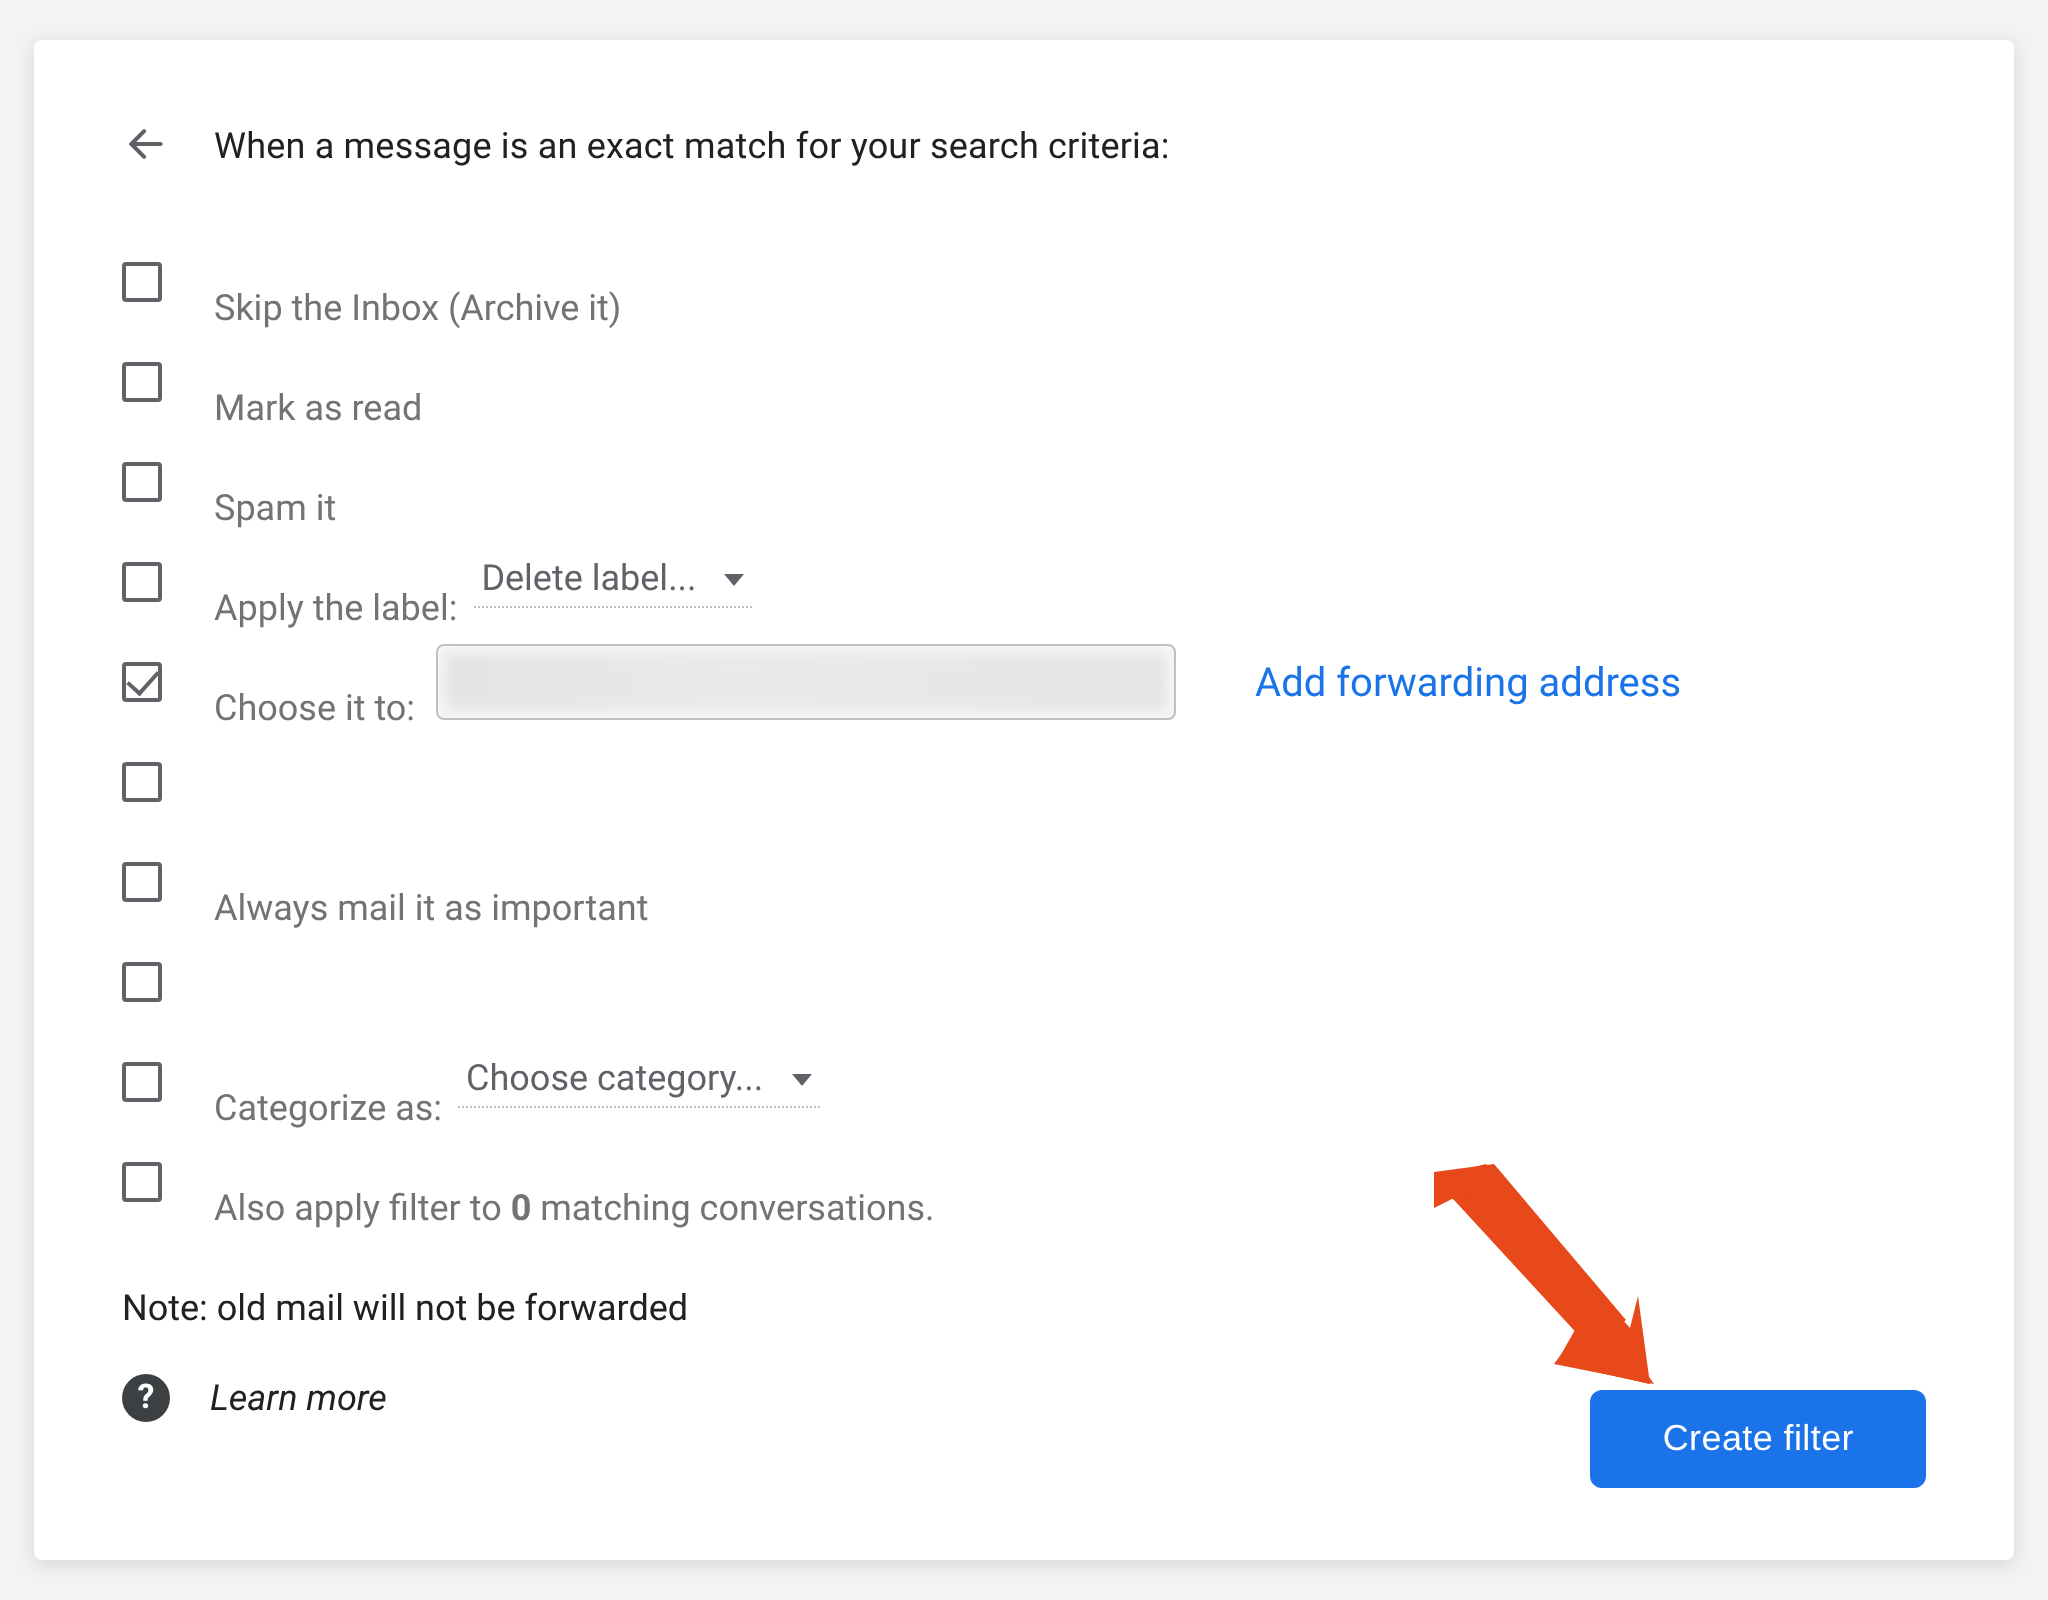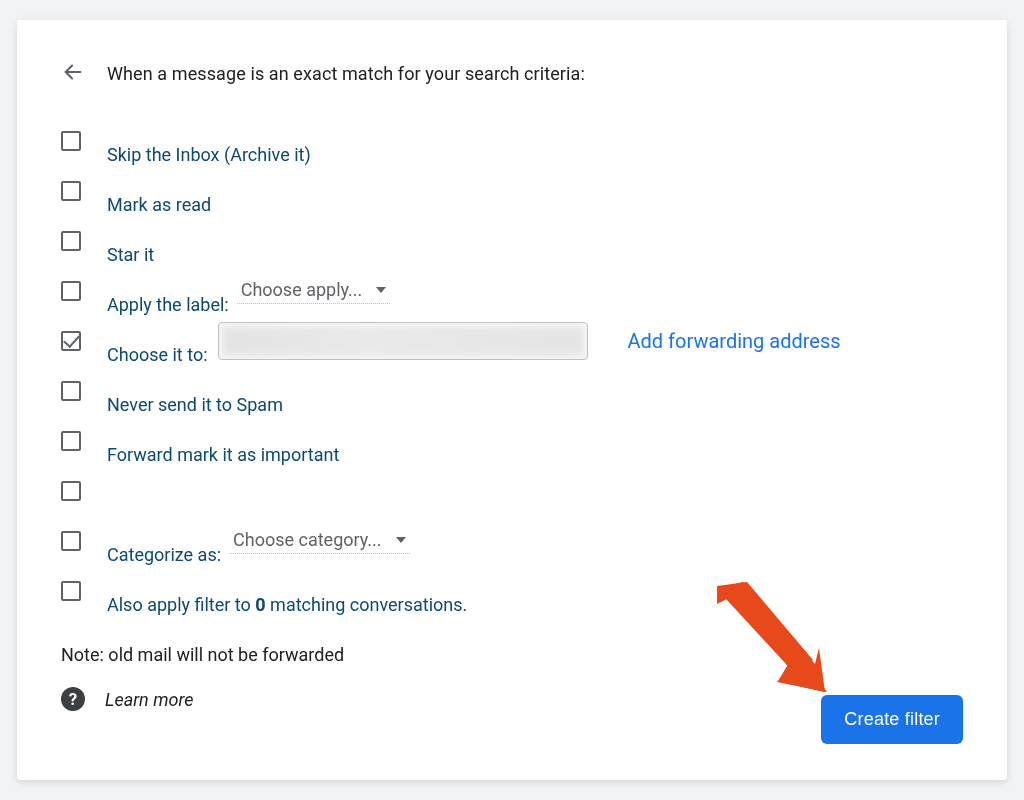--- a/index.html
+++ b/index.html
@@ -67,21 +67,21 @@
       left: 4px;
       top: -1px;
       width: 7px;
       height: 13px;
       border: solid #5f6368;
       border-width: 0 2.5px 2.5px 0;
       transform: rotate(42deg);
     }
     .option-label {
       font-size: 18px;
-      color: #0c4a6e;
+      color: #737373;
       margin-top: 26px;
     }
     .inline-select {
       font-size: 18px;
       color: #5f6368;
       border-bottom: 1px dotted #bdc1c6;
       padding: 1px 4px 3px 4px;
       margin-left: 8px;
       display: inline-flex;
       align-items: center;
@@ -146,21 +146,21 @@
       cursor: pointer;
       font-style: italic;
     }
     .create-btn {
       background: #1a73e8;
       color: #fff;
       font-size: 18px;
       font-weight: 400;
       border: none;
       border-radius: 6px;
-      padding: 14px 23px;
+      padding: 14px 36px;
       cursor: pointer;
       letter-spacing: 0.2px;
       position: absolute;
       right: 44px;
       bottom: 36px;
     }
     
     .annotation-arrow {
       position: absolute;
       right: 180px;
@@ -188,54 +188,53 @@
     <span class="option-label">Skip the Inbox (Archive it)</span>
   </div>
 
   <div class="option-row">
     <span class="checkbox"></span>
     <span class="option-label">Mark as read</span>
   </div>
 
   <div class="option-row">
     <span class="checkbox"></span>
-    <span class="option-label">Star it</span>
+    <span class="option-label">Spam it</span>
   </div>
 
   <div class="option-row">
     <span class="checkbox"></span>
     <span class="option-label">Apply the label:</span>
     <span class="inline-select">
-      <span>Choose apply...</span>
+      <span>Delete label...</span>
       <span class="caret-down">
         <svg width="10" height="10" viewBox="0 0 10 10">
             <polygon points="0,2 10,2 5,8" fill="currentColor"></polygon>
           </svg>
       </span>
     </span>
   </div>
 
   <div class="option-row">
     <span class="checkbox checked"></span>
     <span class="option-label">Choose it to:</span>
     <span class="forward-field">
       <span class="forward-blur"></span>
     </span>
     <span class="forward-link">Add forwarding address</span>
   </div>
 
 
   <div class="option-row">
     <span class="checkbox"></span>
-    <span class="option-label">Never send it to Spam</span>
-  </div>
-
-  <div class="option-row">
-    <span class="checkbox"></span>
-    <span class="option-label">Forward mark it as important</span>
+  </div>
+
+  <div class="option-row">
+    <span class="checkbox"></span>
+    <span class="option-label">Always mail it as important</span>
   </div>
 
   <div class="option-row">
     <span class="checkbox"></span>
   </div>
 
   <div class="option-row">
     <span class="checkbox"></span>
     <span class="option-label">Categorize as:</span>
     <span class="inline-select">

